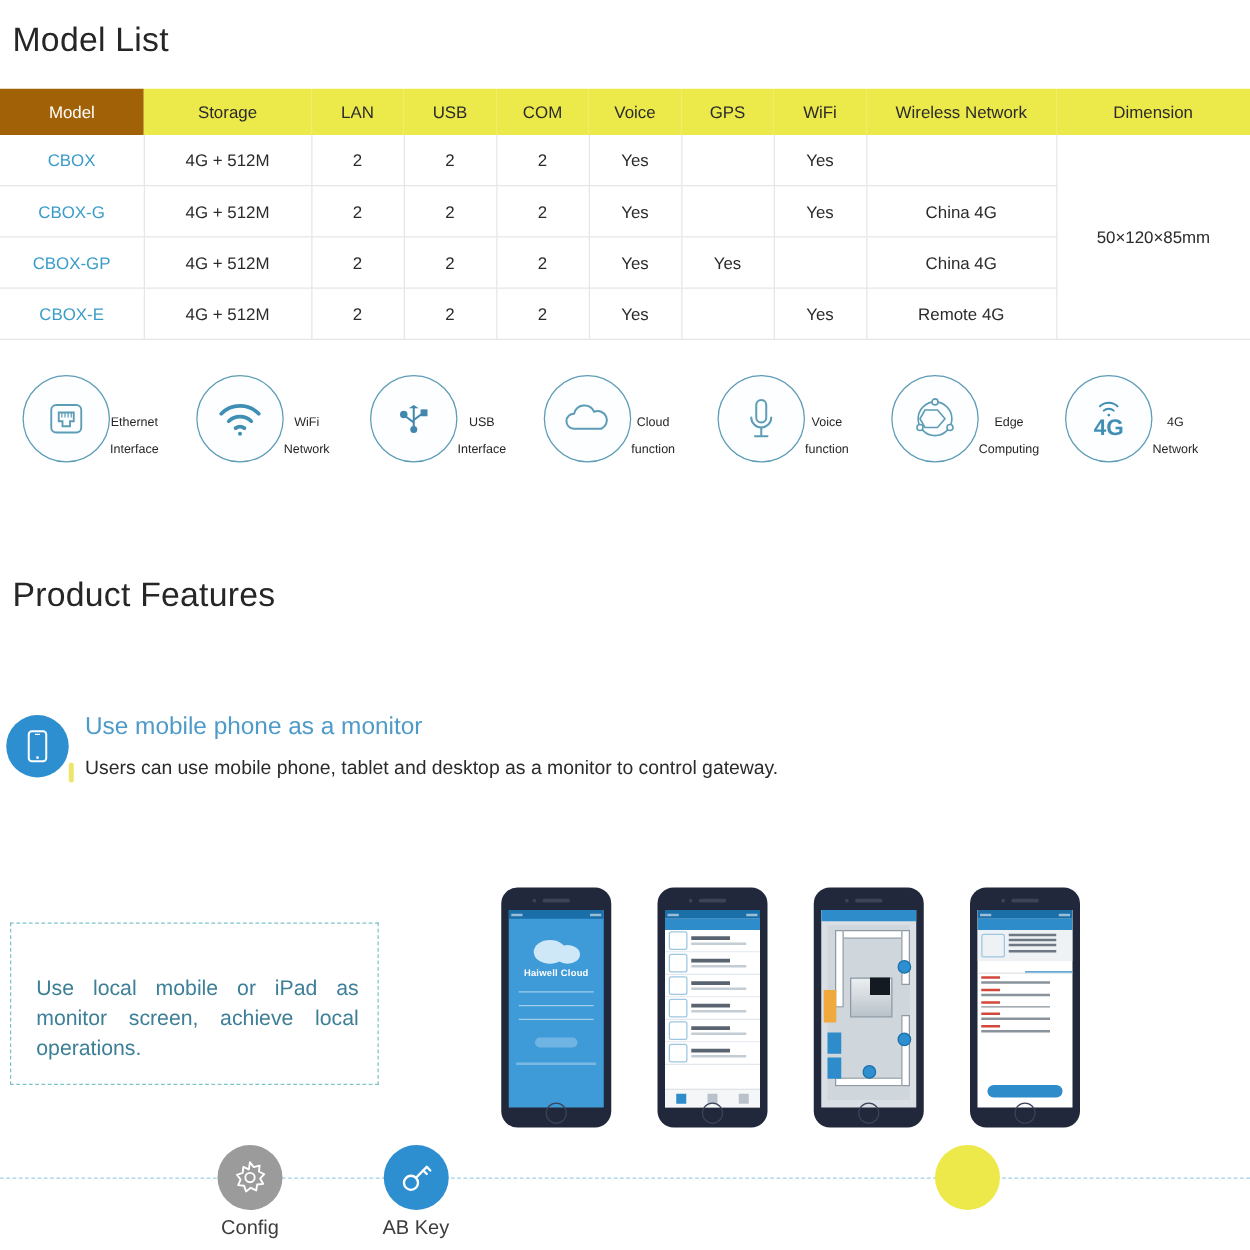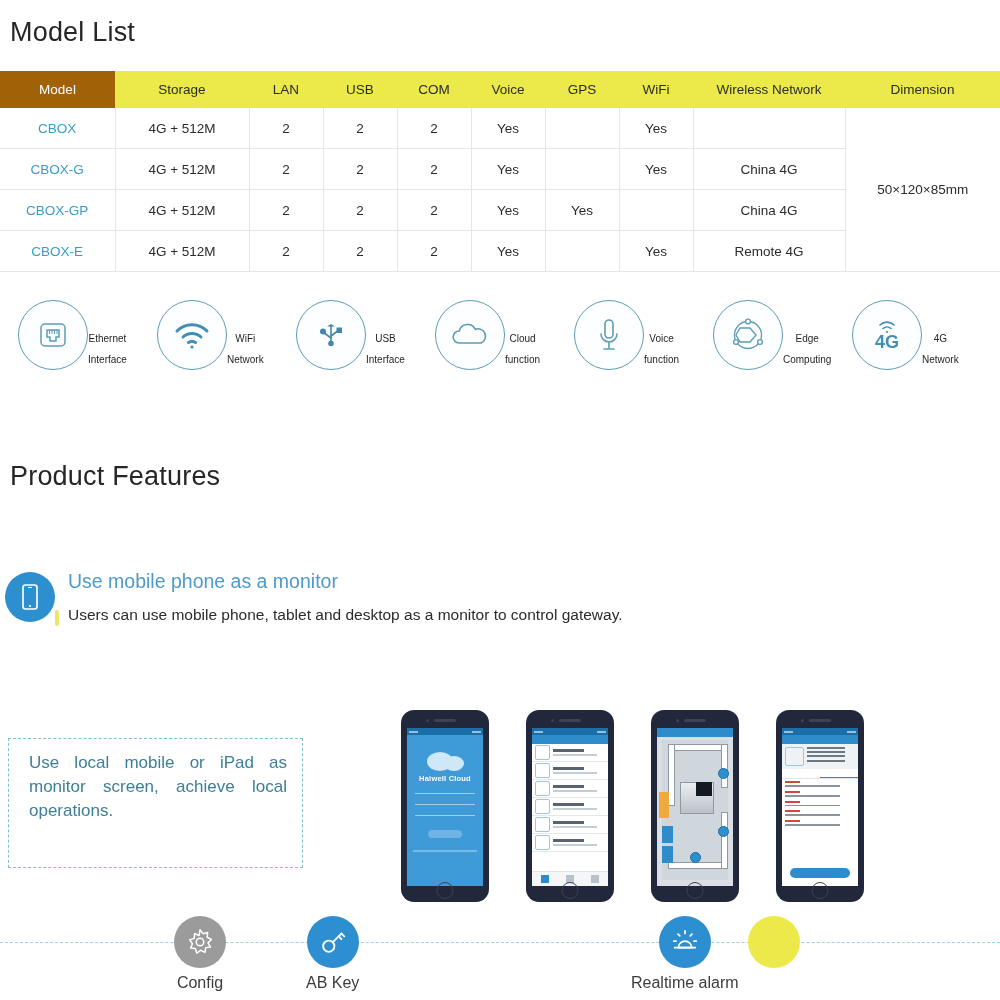--- a/index.html
+++ b/index.html
@@ -162,21 +162,21 @@
     left: 8px;
     top: 738px;
     width: 295px;
     height: 130px;
     border: 1.4px dashed #7fc3c9;
     box-sizing: border-box;
   }
   #local-callout-text {
     position: absolute;
     left: 20px;
-    top: 12px;
+    top: 40px;
     width: 258px;
     font-size: 17px;
     line-height: 24px;
     color: #3d7f96;
     text-align: justify;
   }
 
   
   .phone {
     position: absolute;
@@ -715,28 +715,18 @@
         <circle cx="11.5" cy="20.5" r="6"></circle>
         <path d="M15.8 16.2 L25 7"></path>
         <path d="M22 10 l3 3"></path>
         <path d="M25 7 l3 3"></path>
       </svg>
     </div>
     <div class="timeline-label">AB Key</div>
   </div>
 
 
-  <div class="timeline-node" style="left:631px">
-    <div class="timeline-circle blue">
-      <svg width="30" height="30" viewBox="0 0 32 32" fill="none" stroke="#ffffff" stroke-width="1.8" stroke-linecap="round">
-        <path d="M9 22 a7 7 0 0 1 14 0 z"></path>
-        <path d="M5 22 h22"></path>
-        <path d="M16 4 v3 M8.5 7.5 l2 2 M23.5 7.5 l-2 2 M4 15 h2.5 M28 15 h-2.5"></path>
-      </svg>
-    </div>
-    <div class="timeline-label">Realtime alarm</div>
-  </div>
 
   <div class="timeline-node" style="left:748px">
     <div class="timeline-circle yellow"></div>
     <div class="timeline-label"></div>
   </div>
 </div>
 
 </body></html>

